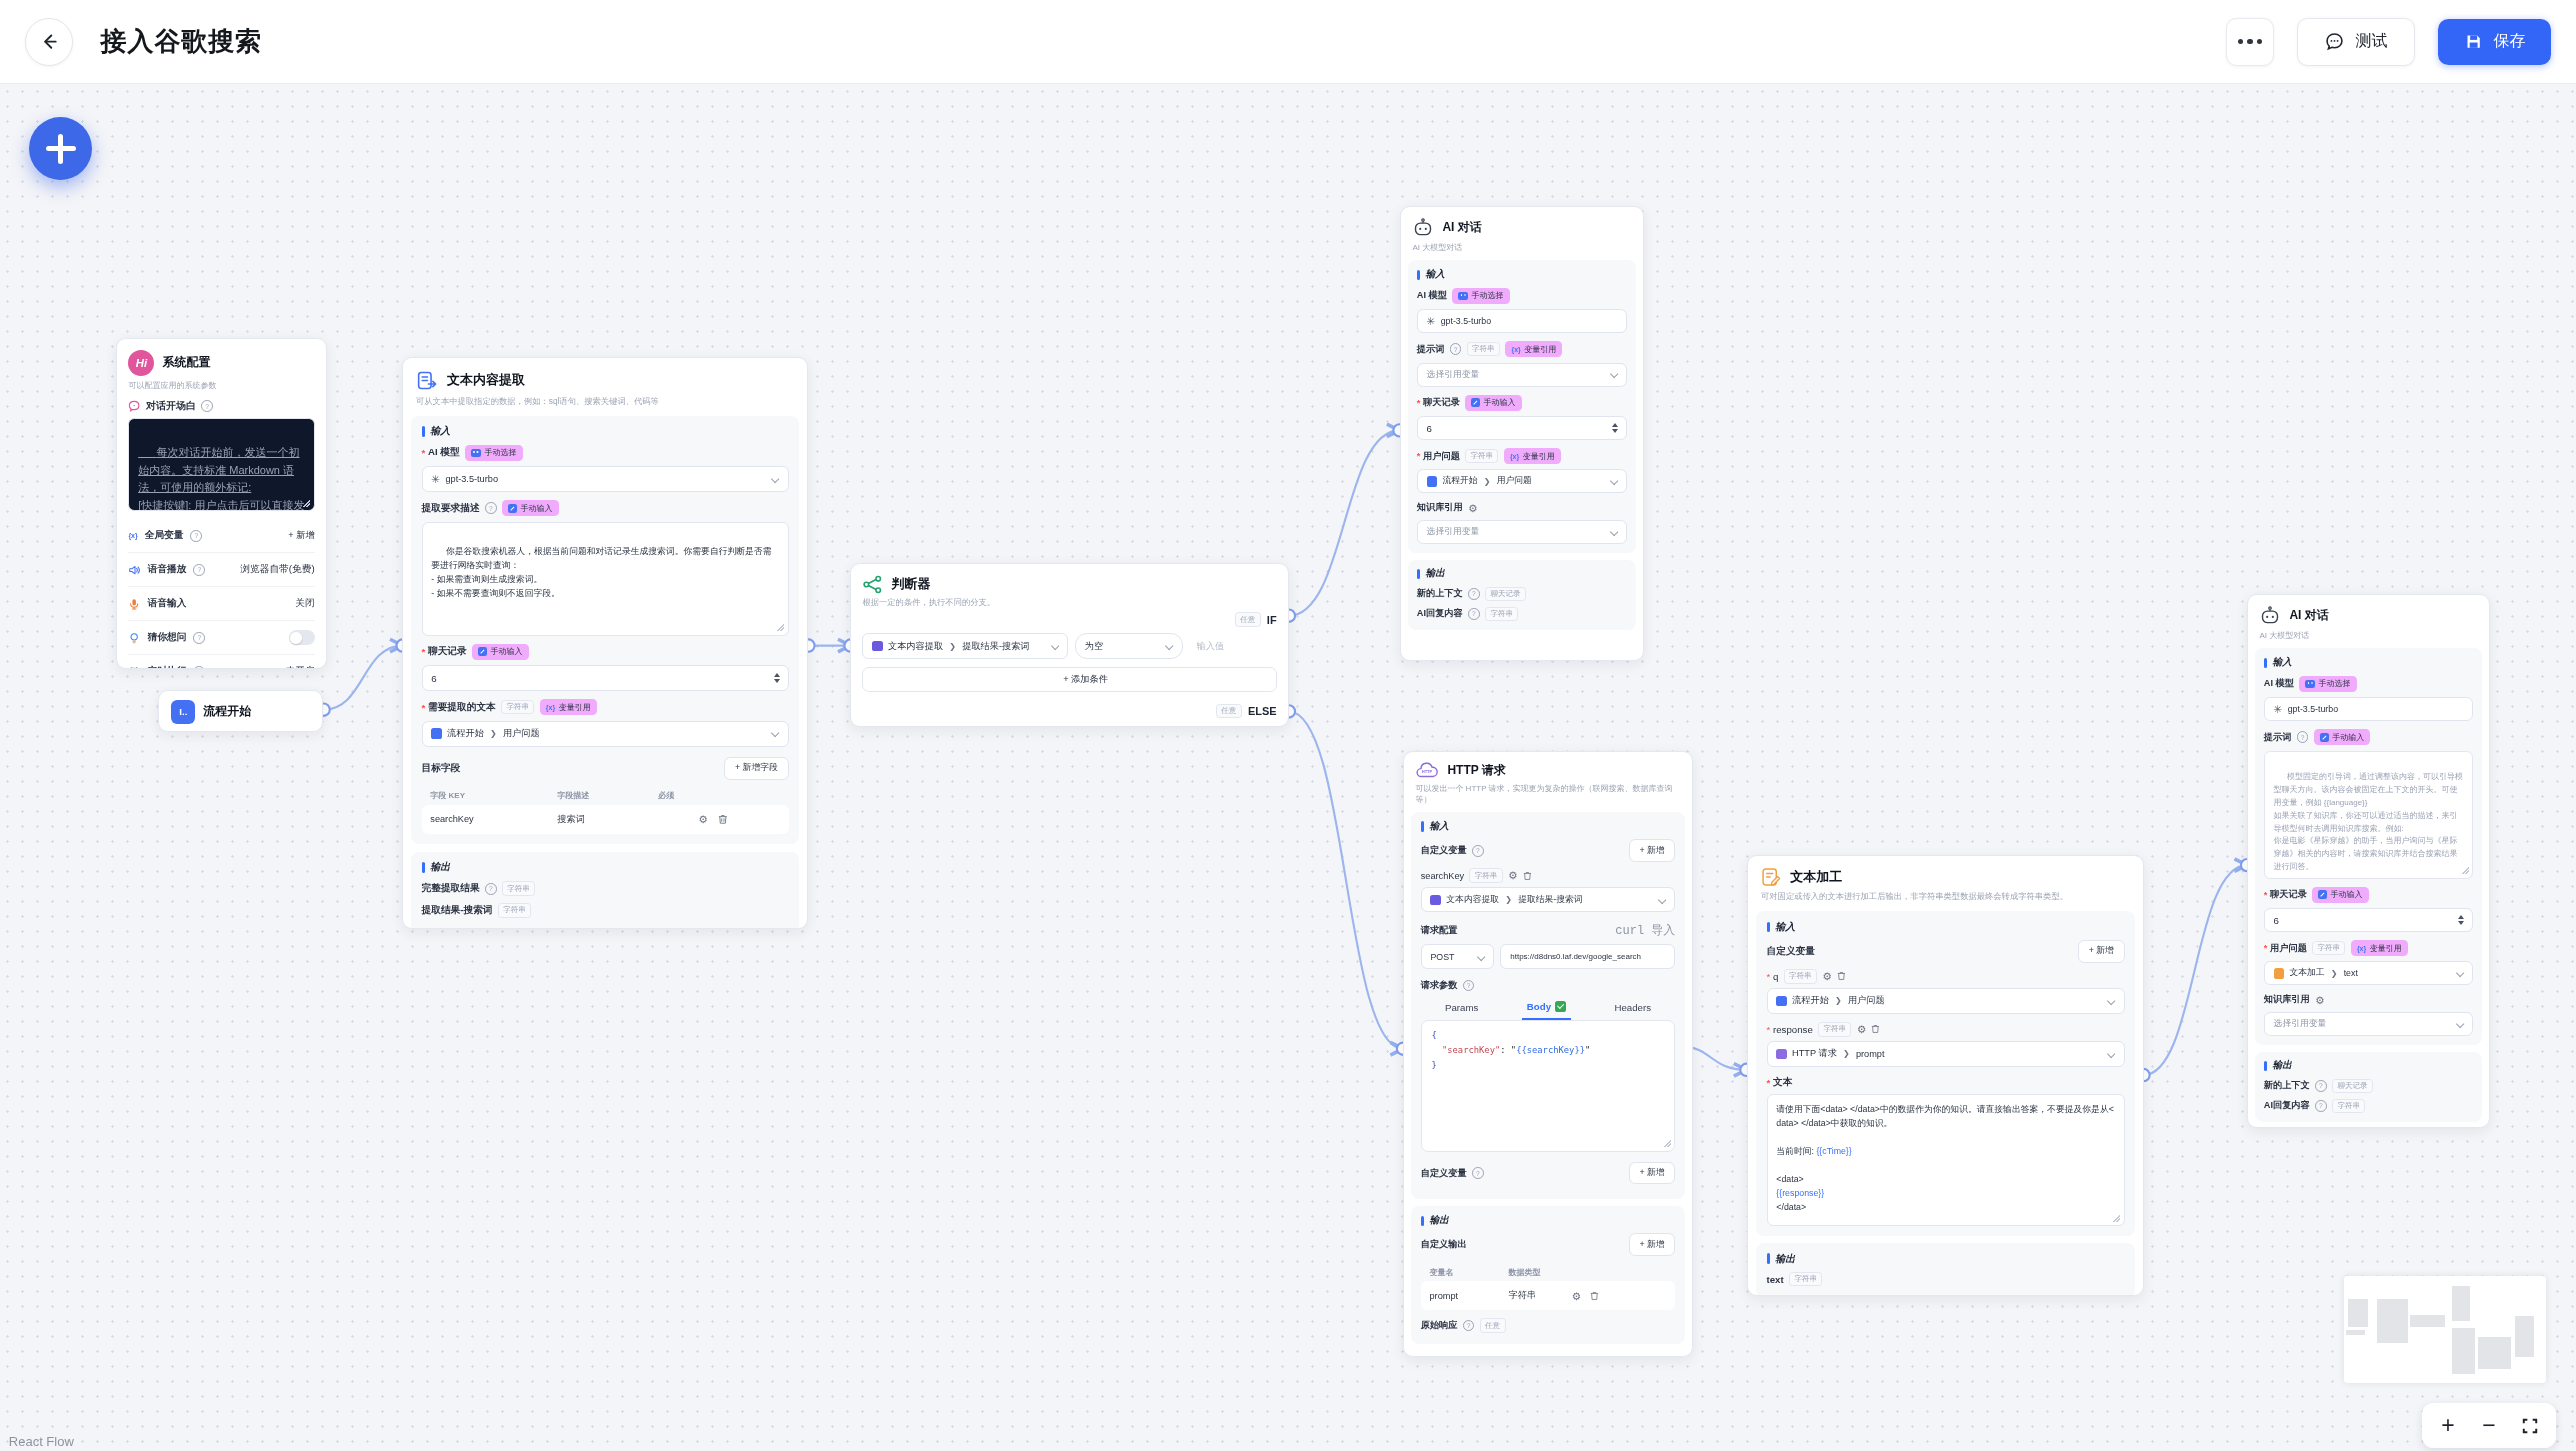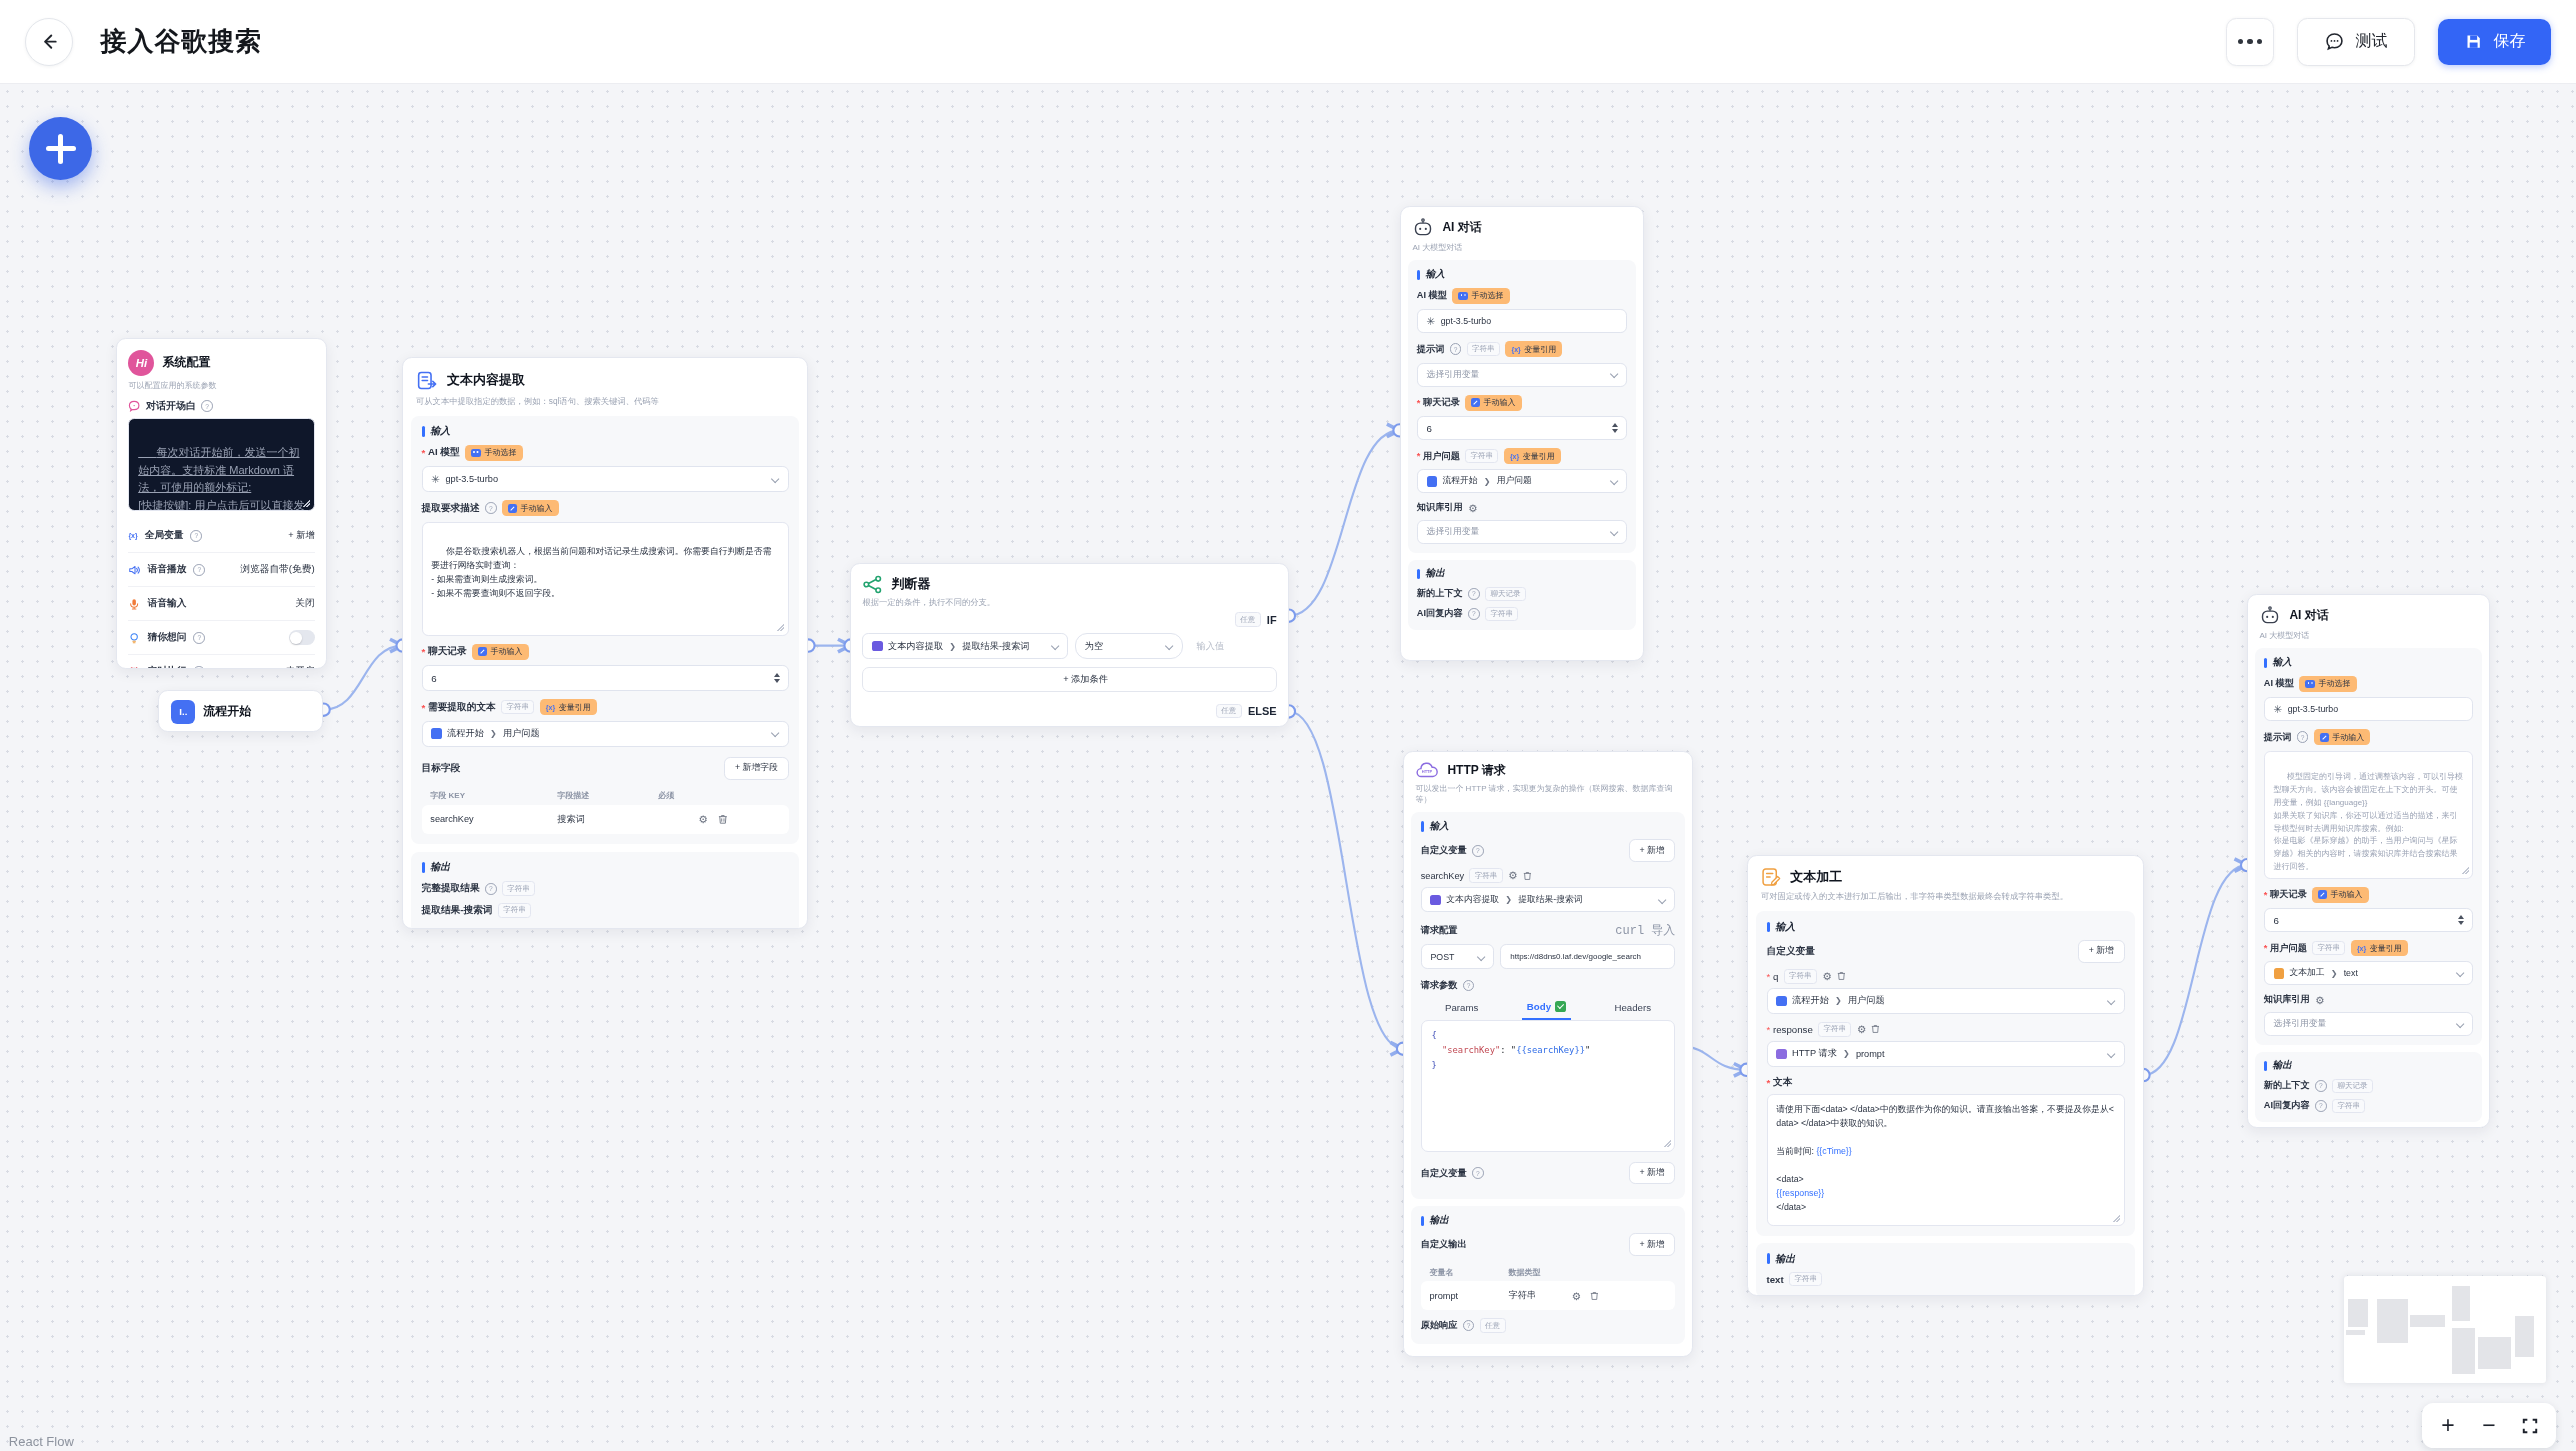--- a/index.html
+++ b/index.html
@@ -44,21 +44,21 @@
     box-shadow:0 3.5px 12.3px rgba(25,35,60,.07);box-sizing:border-box;overflow:hidden;}
   .nhead{display:flex;align-items:center;gap:8px;padding:10.5px 13px 2.6px;}
   .ntitle{font-size:13px;font-weight:bold;color:#10151f;}
   .nsub{padding:1.8px 13px 8px;font-size:8.3px;color:#9aa2b2;line-height:1.4;}
   .card{background:#f7f8fa;border-radius:8px;margin:0 8px 8px;padding:8px 10.5px 9.7px;}
   .sec{display:flex;align-items:center;gap:5.3px;font-size:10px;font-weight:bold;color:#1d2534;margin:0.9px 0 6.2px;font-style:italic;}
   .sec:before{content:"";width:3.5px;height:10.5px;border-radius:1.8px;background:#3370ff;}
   .lrow{display:flex;align-items:center;gap:5.3px;margin:8px 0 5.3px;font-size:9.7px;color:#2b3342;font-weight:bold;}
   .lrow.nb{font-weight:normal;}
   .req{color:#fa5151;margin-right:-2.6px;}
-  .bblue{display:inline-flex;align-items:center;gap:3.5px;background:#fdba74;border-radius:4.4px;padding:2.6px 6.2px;font-size:8px;color:#2b3342;font-weight:normal;}
+  .bblue{display:inline-flex;align-items:center;gap:3.5px;background:#f0abfc;border-radius:4.4px;padding:2.6px 6.2px;font-size:8px;color:#2b3342;font-weight:normal;}
   .btype{background:#f9fafc;border:0.9px solid #e3e6f0;border-radius:3.5px;padding:1.3px 4.4px;font-size:7.5px;color:#9aa2b4;font-weight:normal;}
   .sel{display:flex;align-items:center;gap:5.3px;background:#fff;border:0.9px solid #e0e4ee;border-radius:6.2px;height:24px;
     padding:0 8.8px;font-size:9.2px;color:#2b3342;cursor:pointer;}
   .chev{width:5.3px;height:5.3px;border-right:1.3px solid #98a0b0;border-bottom:1.3px solid #98a0b0;transform:rotate(45deg);margin-left:auto;flex:none;}
   .rsep{color:#6b7280;font-size:8px;margin:0 0.9px;}
   .mref{width:10.5px;height:10.5px;border-radius:2.6px;flex:none;}
   .c-blue{background:#4470f3;} .c-violet{background:#6a5ae0;} .c-purple{background:#8b6ce0;} .c-orange{background:#f0a041;}
   .num{position:relative;display:flex;align-items:center;background:#fff;border:0.9px solid #e0e4ee;border-radius:6.2px;height:24px;padding:0 8.8px;font-size:9.7px;color:#2b3342;}
   .step{position:absolute;right:8px;top:0;bottom:0;display:flex;flex-direction:column;justify-content:center;gap:2.6px;}
   .step i{width:0;height:0;border-left:3.5px solid transparent;border-right:3.5px solid transparent;}

